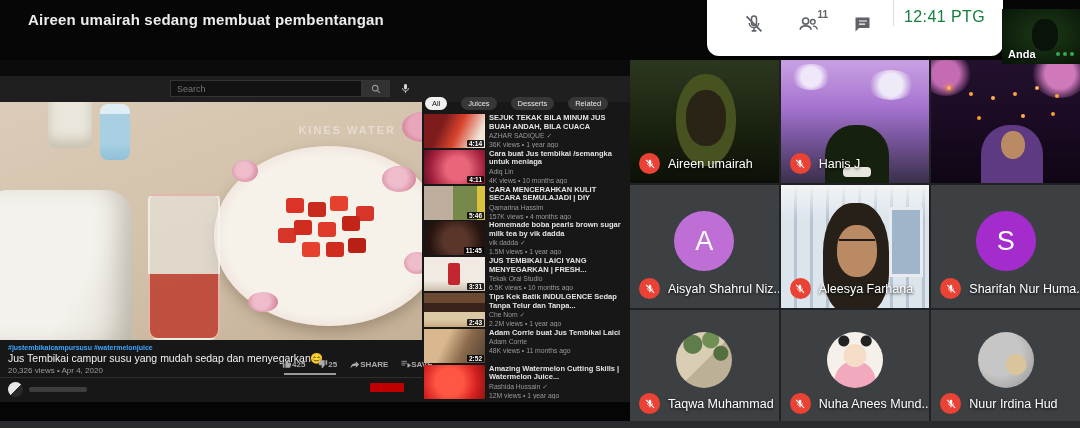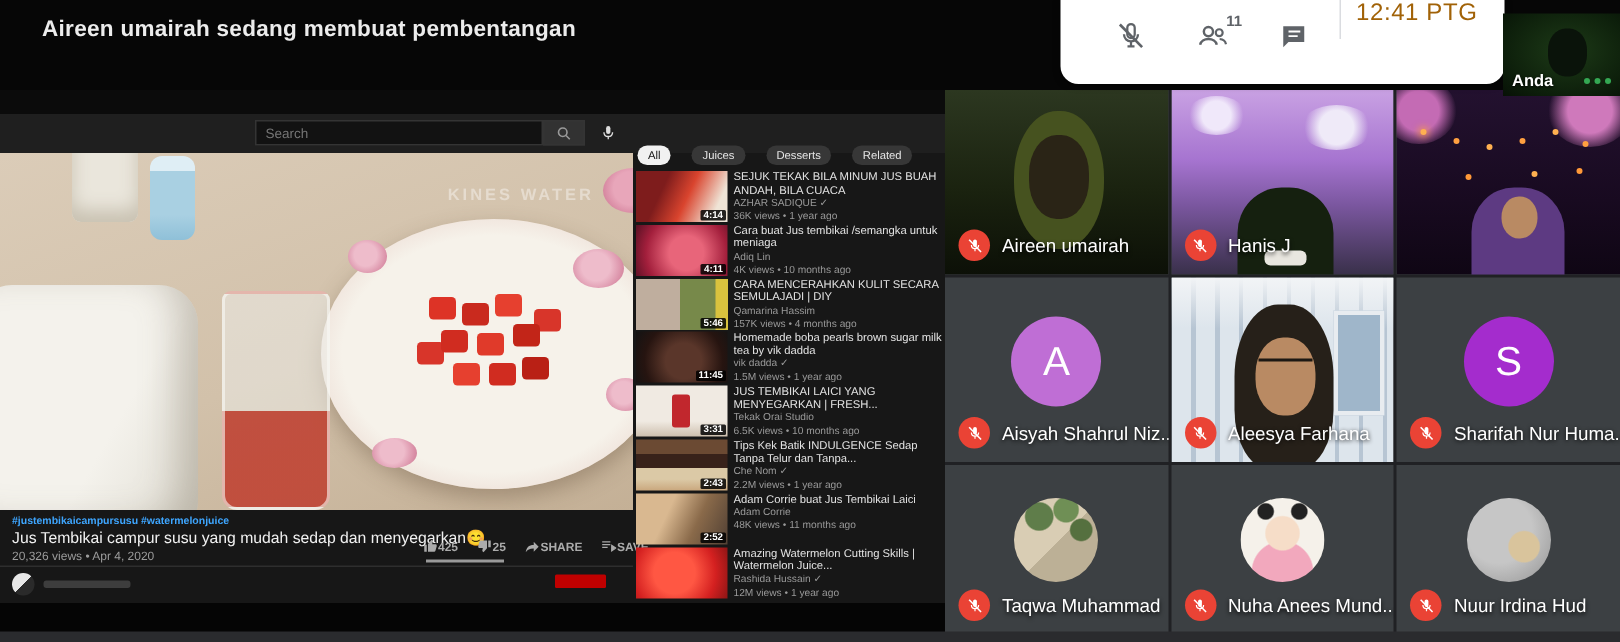--- a/index.html
+++ b/index.html
@@ -10,21 +10,21 @@
   
   .banner { position:absolute; left:28px; top:11px; font-size:15px; font-weight:bold;
             color:#ececec; letter-spacing:.2px; }
   .pill { position:absolute; left:707px; top:0; width:296px; height:56px; background:#fff;
           border-radius:0 0 12px 12px; display:flex; 
           padding:0 12px 0 20px; box-shadow:0 1px 4px rgba(0,0,0,.5); z-index:6; }
   .icbtn { width:54px; height:48px; display:flex; justify-content:center; align-items:center;
            position:relative; cursor:pointer; }
   .pcount { position:absolute; top:9px; right:7px; font-size:10px; color:#5f6368; font-weight:bold; }
   .pdiv { width:1px; height:26px; background:#dadce0; margin:0 10px 0 4px; }
-  .ptime { font-size:16px; color:#a16207; letter-spacing:.4px; white-space:nowrap; }
+  .ptime { font-size:16px; color:#15803d; letter-spacing:.4px; white-space:nowrap;margin-top:8px; }
 
   
   .selftile { position:absolute; left:1002px; top:9px; width:78px; height:55px; z-index:7;
               background:radial-gradient(ellipse at 55% 45%, #1d3a17 0%, #0d1f0b 70%, #071106 100%); }
   .selftile .head { position:absolute; left:30px; top:10px; width:26px; height:32px;
                     border-radius:45%; background:#0a130a; }
   .selflabel { position:absolute; left:6px; bottom:4px; color:#fff; font-size:11px; font-weight:bold;
                text-shadow:0 1px 2px #000; }
   .selfdots { position:absolute; right:6px; bottom:8px; display:flex; gap:3px; }
   .selfdots i { width:4px; height:4px; border-radius:50%; background:#34a853; }
@@ -99,21 +99,21 @@
   .chip { height:13px; padding:0 7px; border-radius:7px; background:#373737; color:#e6e6e6;
           font-size:7.5px; display:flex; align-items:center; cursor:pointer; }
   .chip.sel { background:#f1f1f1; color:#111; }
   .vlist { position:absolute; left:424px; top:54px; width:204px; }
   .vitem { display:flex; gap:4px; height:34px; margin-bottom:1.8px; cursor:pointer; }
   .thumb { position:relative; width:61px; height:34px; flex:none; }
   .dur { position:absolute; right:1px; bottom:1px; background:rgba(0,0,0,.85); color:#fff;
          font-size:6.5px; padding:0 2px; border-radius:1px; font-weight:bold; }
   .dur:empty { display:none; }
   .vmeta { overflow:hidden; width:140px; }
-  .vtitle { font-size:7.5px; font-weight:normal; color:#e3e3e3; line-height:8.6px; max-height:17px;
+  .vtitle { font-size:7.5px; font-weight:bold; color:#e3e3e3; line-height:8.6px; max-height:17px;
             overflow:hidden; }
   .vchan, .vviews { font-size:6.8px; color:#999; line-height:8px; margin-top:1px; white-space:nowrap;
                     overflow:hidden; }
   .th1 { background:linear-gradient(115deg,#7e1c1c 0 30%, #d9442e 55%, #efe4d6 85%); }
   .th2 { background:radial-gradient(circle at 55% 55%, #e8657a 0 30%, #a31f3c 70%, #571023 100%); }
   .th3 { background:linear-gradient(90deg,#bfae9e 0 48%, #77894a 48% 100%);
          box-shadow:inset -18px 0 0 -10px #d9c23e; }
   .th4 { background:radial-gradient(circle at 52% 58%, #5a362a 0 32%, #261410 70%, #131313 100%); }
   .th5 { background:linear-gradient(180deg,#f0eae2 0 70%, #cdbfae 100%);
          box-shadow:inset 0 -26px 0 -18px rgba(180,40,40,.0); }

